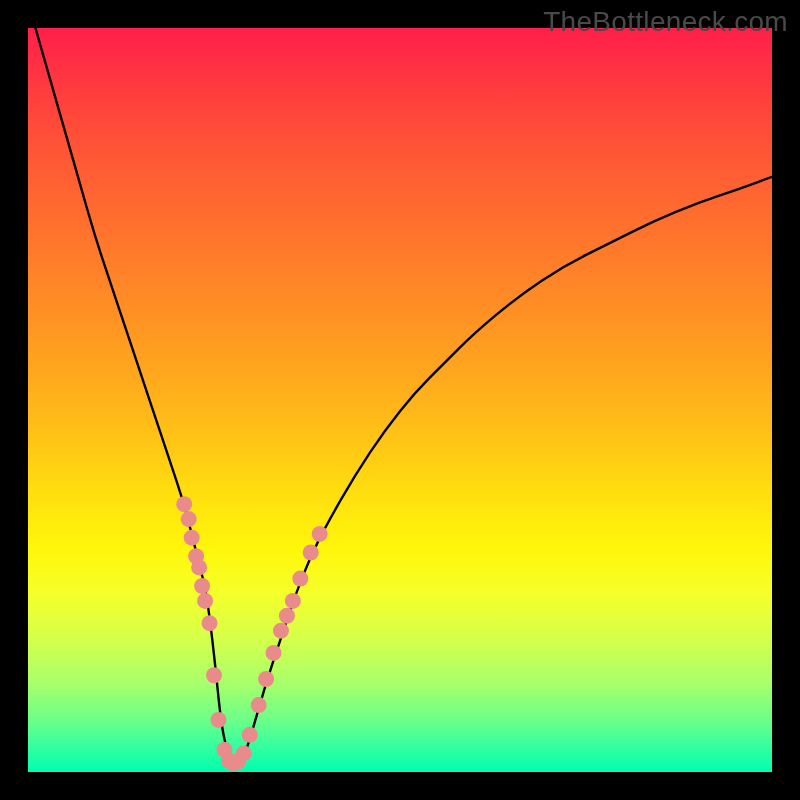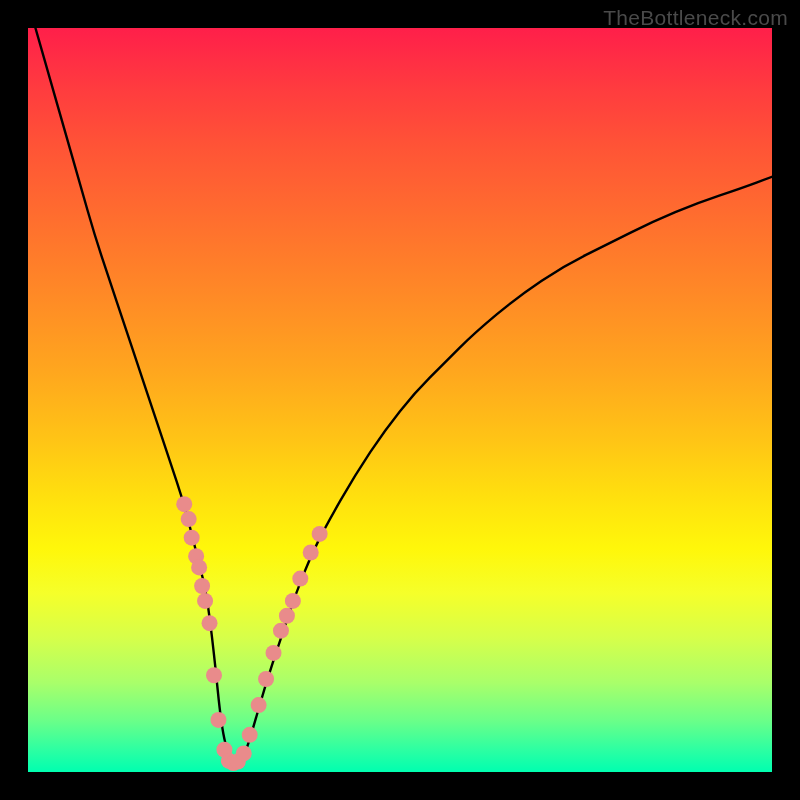--- a/index.html
+++ b/index.html
@@ -15,21 +15,21 @@
     position: relative;
     width: 800px;
     height: 800px;
     background: #000;
   }
   .watermark {
     position: absolute;
     top: 6px;
     right: 12px;
     color: #4a4a4a;
-    font-size: 21px;
+    font-size: 28px;
     font-weight: 500;
     letter-spacing: 0.3px;
     z-index: 20;
   }
   .plot-area {
     position: absolute;
     left: 28px;
     top: 28px;
     width: 744px;
     height: 744px;

